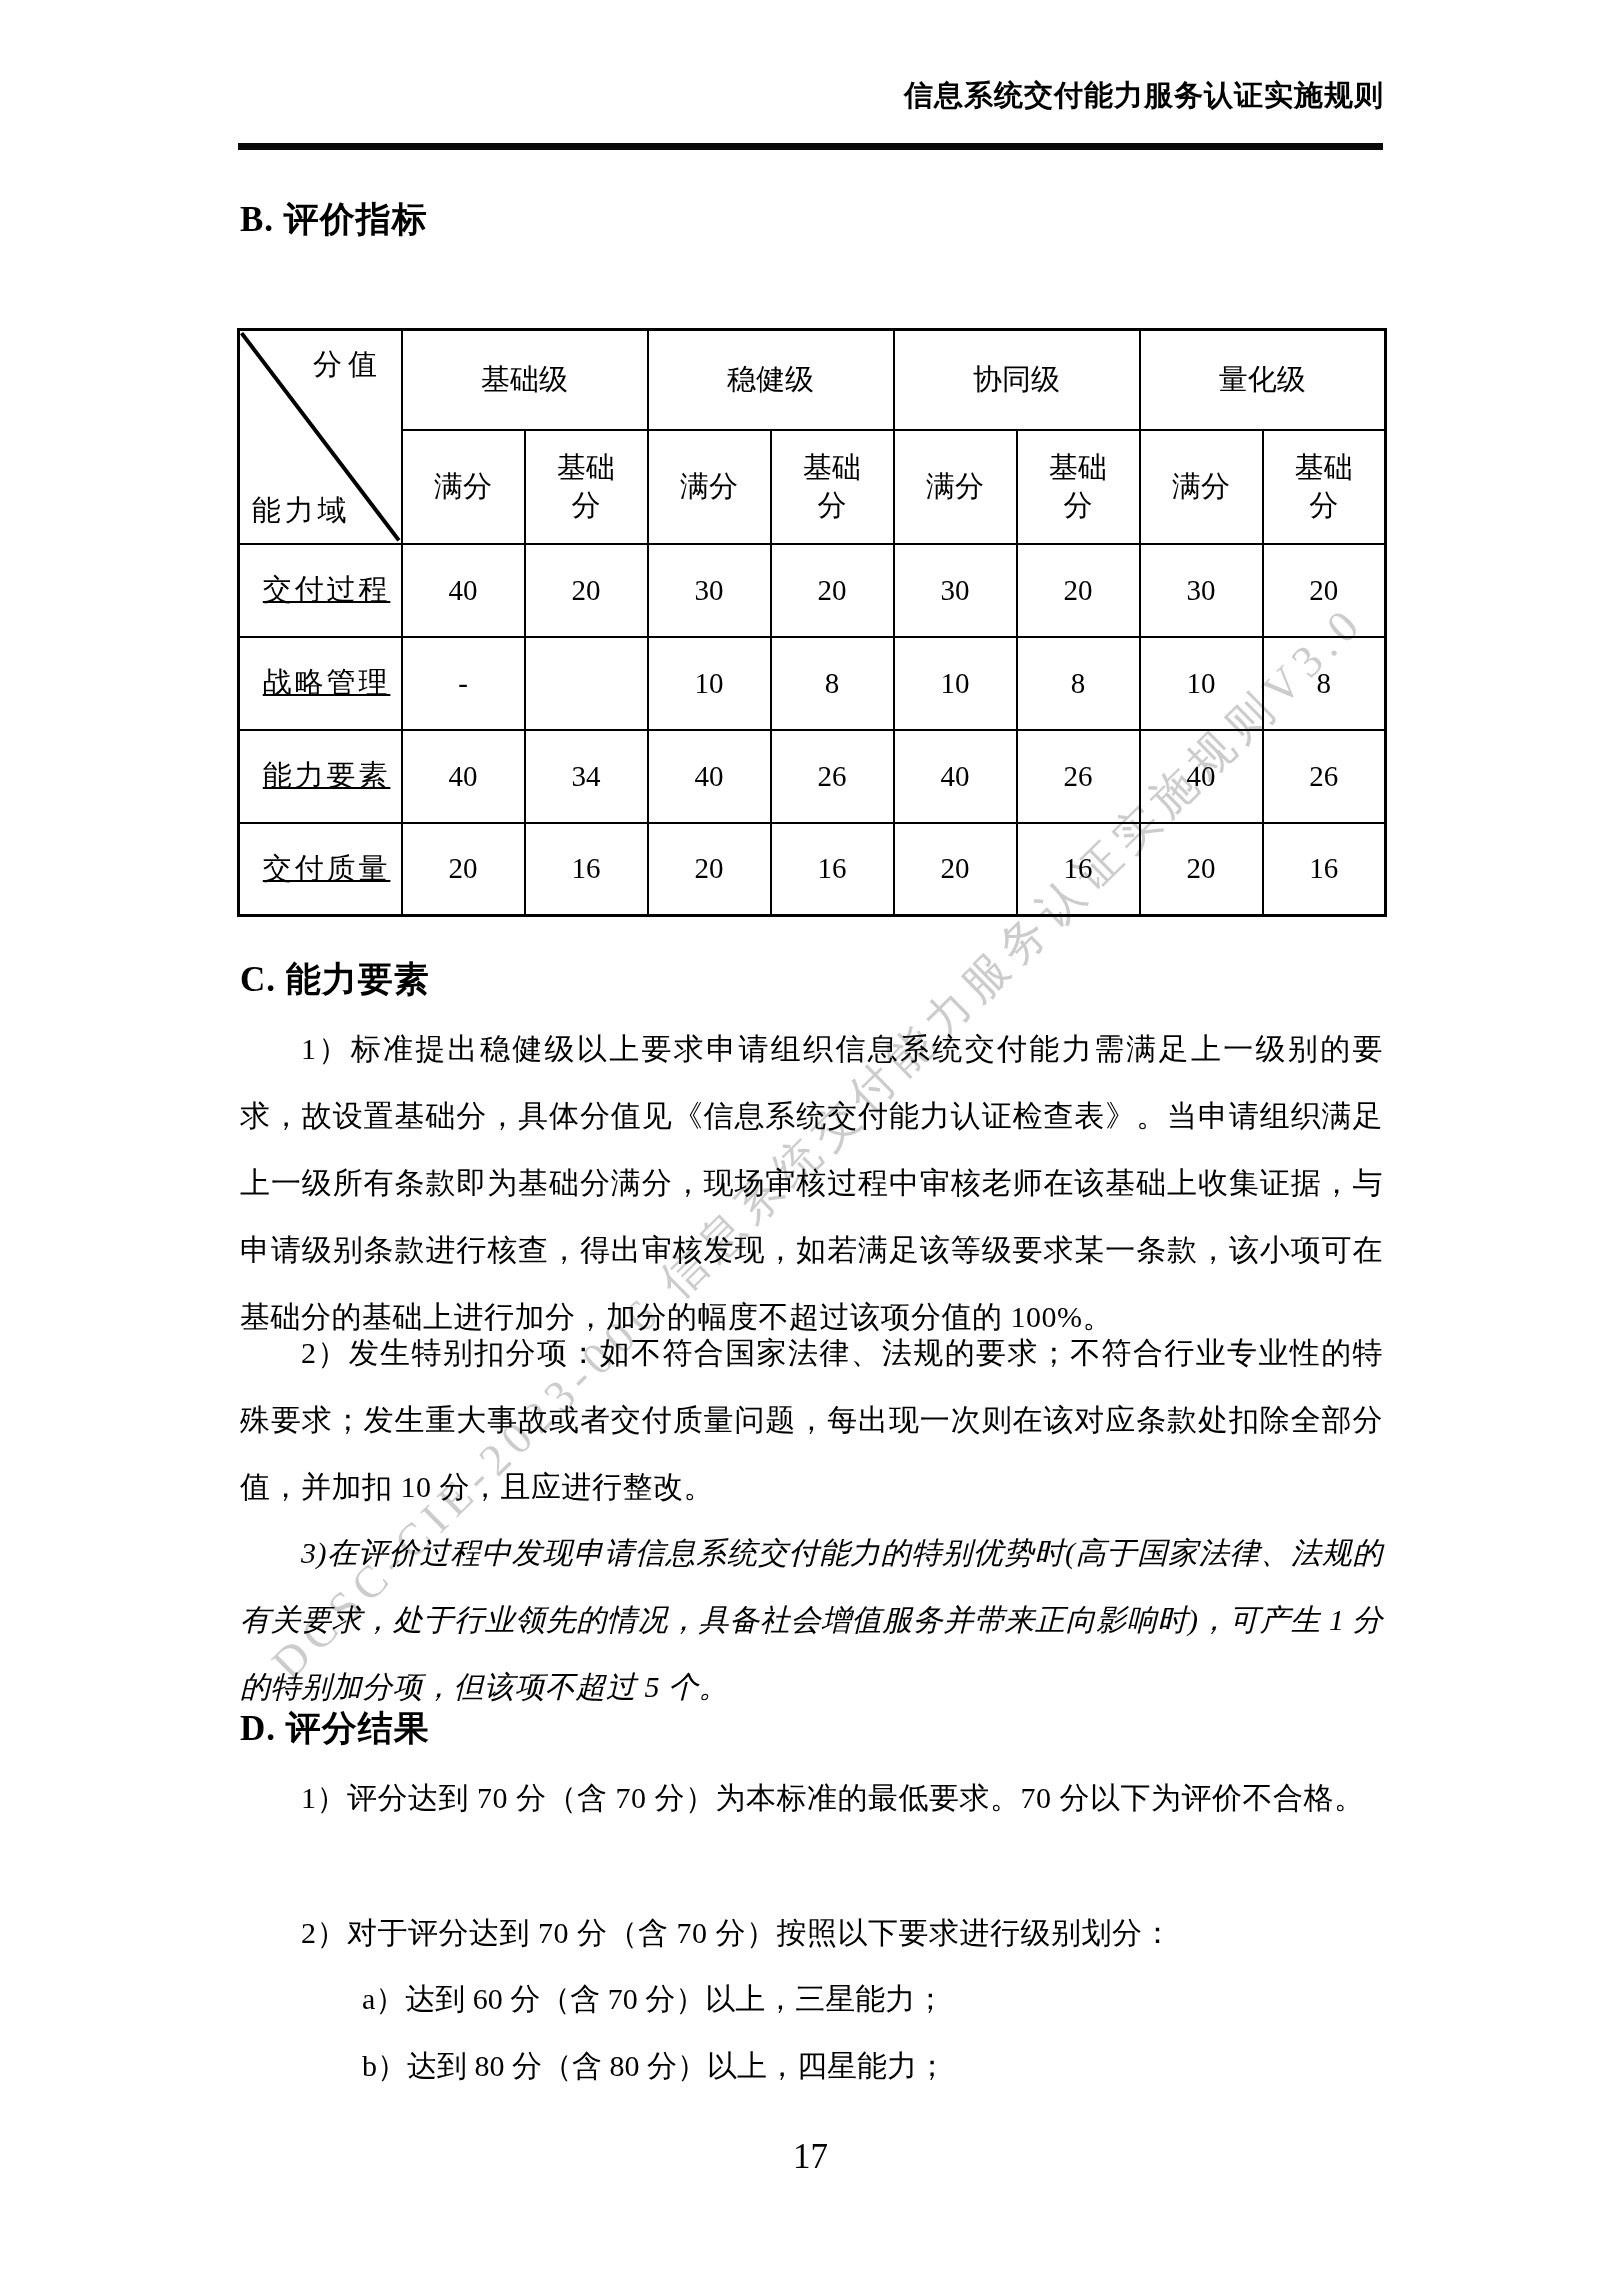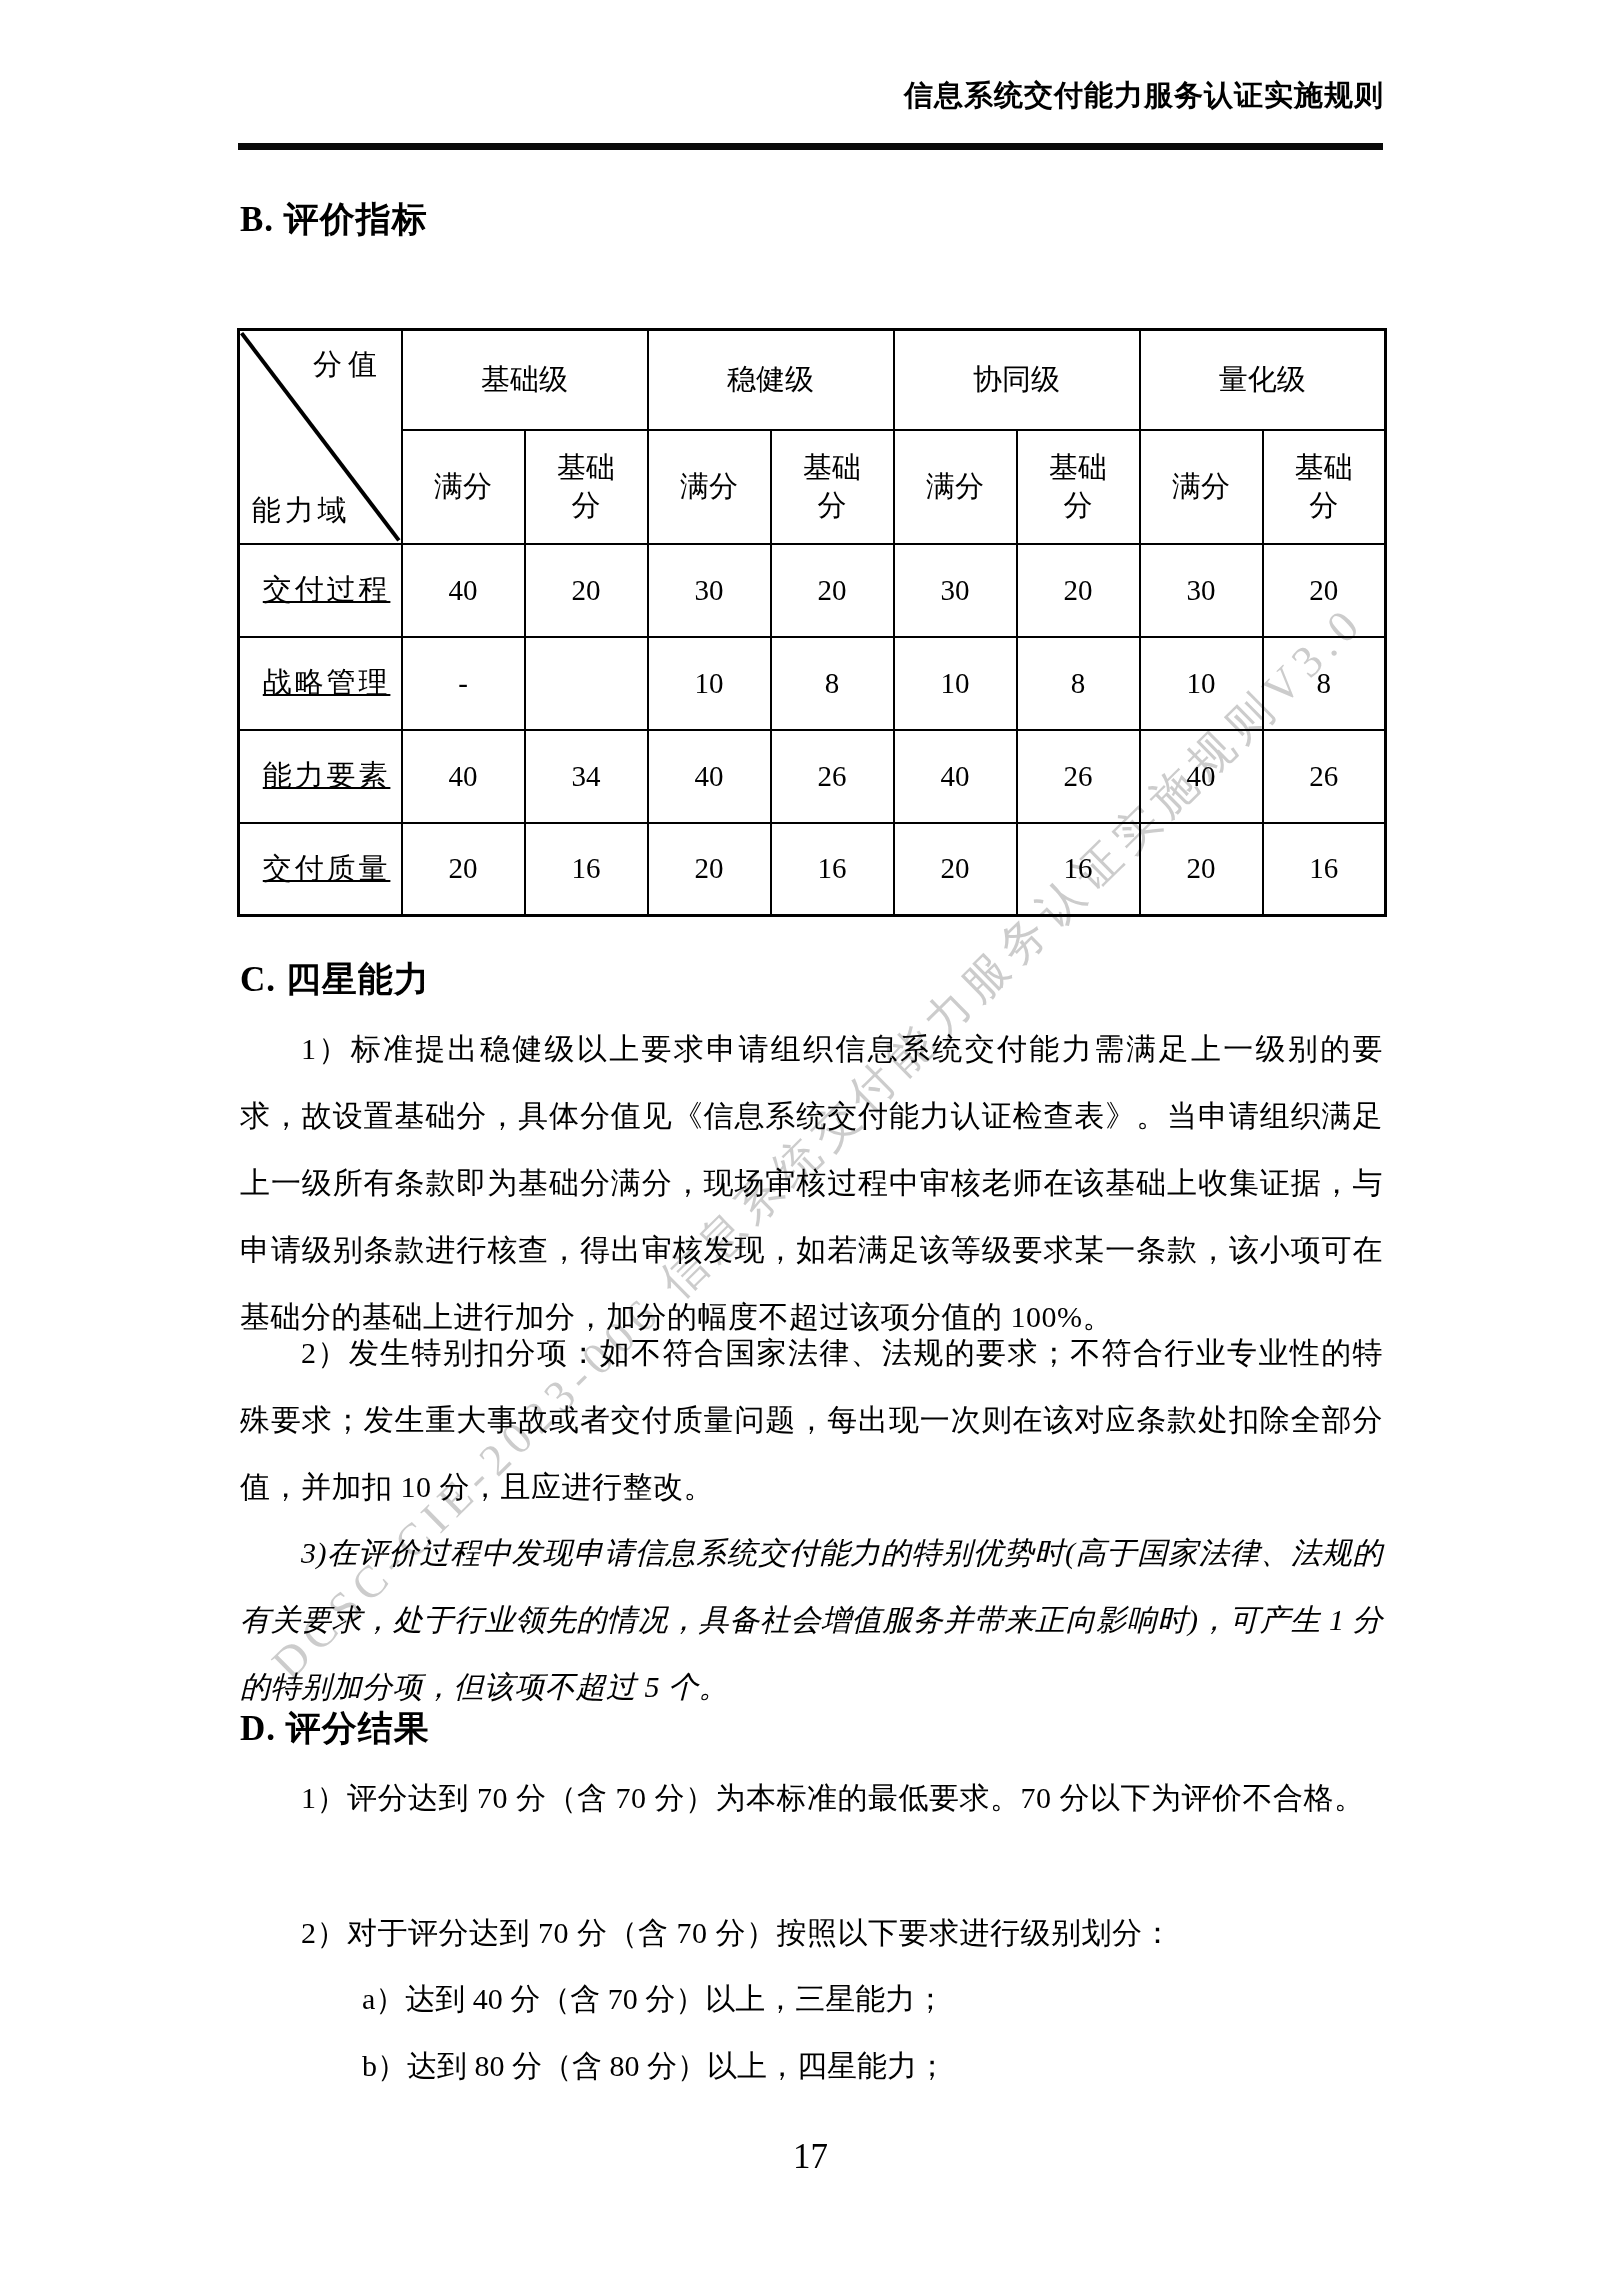--- a/index.html
+++ b/index.html
@@ -197,31 +197,31 @@
         <td class="outer-bottom">20</td>
         <td class="outer-bottom">16</td>
         <td class="outer-bottom">20</td>
         <td class="outer-bottom">16</td>
         <td class="outer-bottom">20</td>
         <td class="outer-bottom outer-right">16</td>
       </tr>
     </tbody>
       </table>
 
-    <div class="sec-heading h-c">C. 四星能力</div>
+    <div class="sec-heading h-c">C. 能力要素</div>
 
     <p class="para p-c1">1）标准提出稳健级以上要求申请组织信息系统交付能力需满足上一级别的要求，故设置基础分，具体分值见《信息系统交付能力认证检查表》。当申请组织满足上一级所有条款即为基础分满分，现场审核过程中审核老师在该基础上收集证据，与申请级别条款进行核查，得出审核发现，如若满足该等级要求某一条款，该小项可在基础分的基础上进行加分，加分的幅度不超过该项分值的 100%。</p>
     <p class="para p-c2">2）发生特别扣分项：如不符合国家法律、法规的要求；不符合行业专业性的特殊要求；发生重大事故或者交付质量问题，每出现一次则在该对应条款处扣除全部分值，并加扣 10 分，且应进行整改。</p>
     <p class="para p-c3">3)在评价过程中发现申请信息系统交付能力的特别优势时(高于国家法律、法规的有关要求，处于行业领先的情况，具备社会增值服务并带来正向影响时)，可产生 1 分的特别加分项，但该项不超过 5 个。</p>
 
     <div class="sec-heading h-d">D. 评分结果</div>
 
     <p class="para p-d1">1）评分达到 70 分（含 70 分）为本标准的最低要求。70 分以下为评价不合格。</p>
     <p class="para p-d2">2）对于评分达到 70 分（含 70 分）按照以下要求进行级别划分：</p>
 
-    <p class="subitem s-a">a）达到 40 分（含 70 分）以上，三星能力；</p>
+    <p class="subitem s-a">a）达到 60 分（含 70 分）以上，三星能力；</p>
     <p class="subitem s-b">b）达到 80 分（含 80 分）以上，四星能力；</p>
 
     <div class="page-number">17</div>
 
   </div>
 </div>
 
 
 </body></html>

